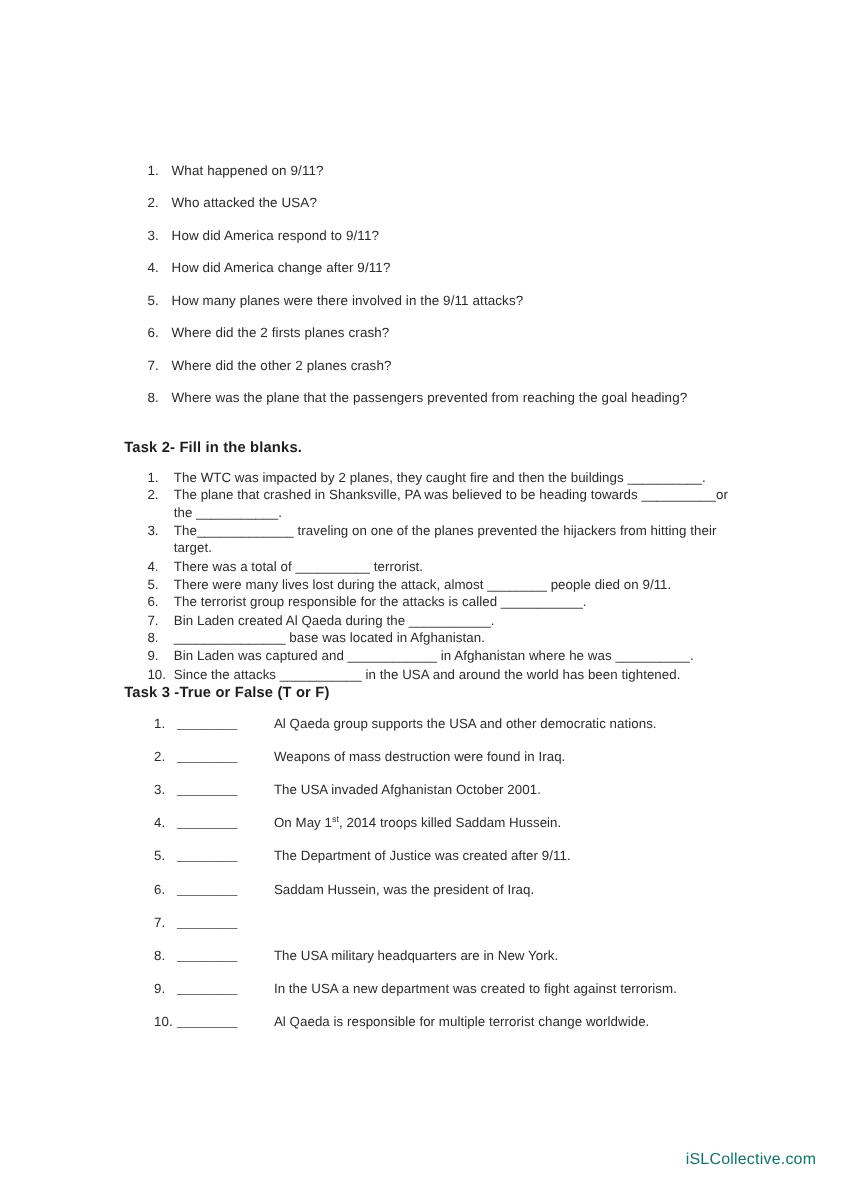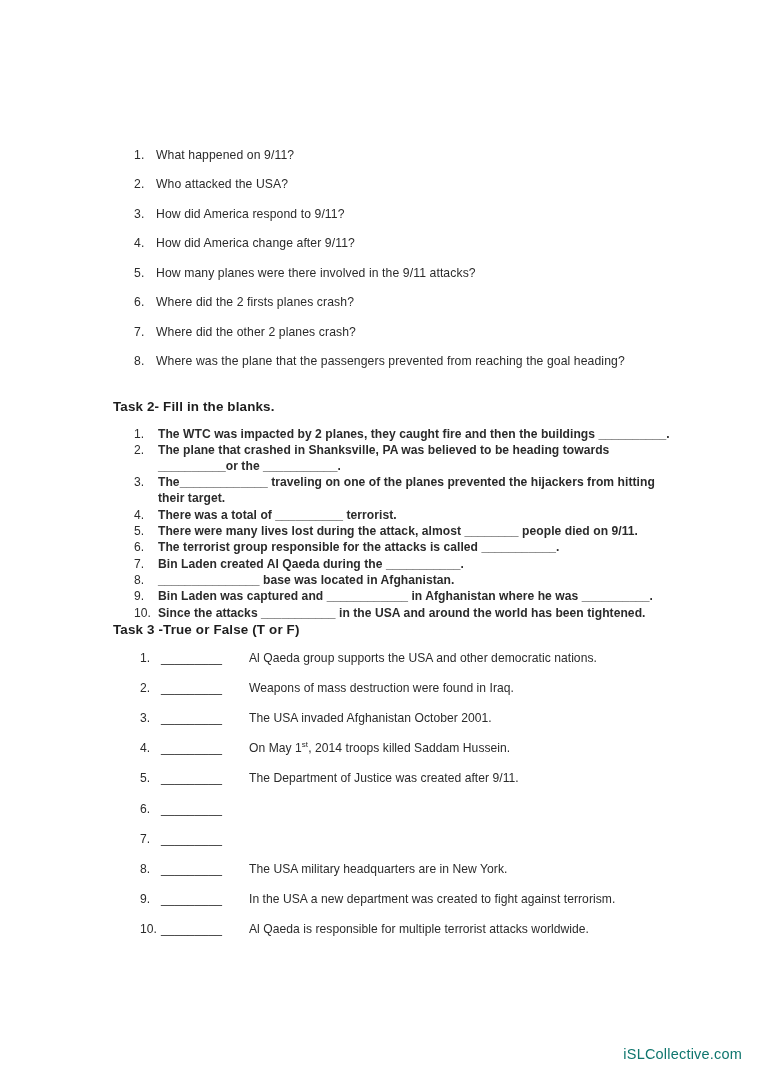--- a/index.html
+++ b/index.html
@@ -74,21 +74,20 @@
     line-height: 1.31;
     letter-spacing: 0.05px;
     margin-bottom: 0.5px;
   }
   .fill-num {
     width: 24px;
     flex: 0 0 24px;
   }
   .fill-text {
     flex: 1 1 auto;
-    font-weight: bold;
   }
 
   
   .tf-list {
     position: absolute;
     left: 140px;
     top: 651px;
     width: 540px;
   }
   .tf-row {
@@ -99,20 +98,21 @@
     line-height: 1.25;
     letter-spacing: 0.05px;
   }
   .tf-num {
     width: 21px;
     flex: 0 0 21px;
   }
   .tf-blank {
     width: 88px;
     flex: 0 0 88px;
+    font-family: Liberation Serif, serif;
   }
   .tf-stmt {
     flex: 1 1 auto;
   }
 
   
   .blank { white-space: pre; }
 
   sup {
     font-size: 0.66em;
@@ -239,37 +239,38 @@
         <span class="tf-stmt"><span>On May 1</span><sup>st</sup><span>, 2014 troops killed Saddam Hussein.</span></span>
       </div>
       <div class="tf-row">
         <span class="tf-num">5.</span>
         <span class="tf-blank blank">_________</span>
         <span class="tf-stmt">The Department of Justice was created after 9/11.</span>
       </div>
       <div class="tf-row">
         <span class="tf-num">6.</span>
         <span class="tf-blank blank">_________</span>
+        <span class="tf-stmt">Saddam Hussein, was the president of Iraq.</span>
       </div>
       <div class="tf-row">
         <span class="tf-num">7.</span>
         <span class="tf-blank blank">_________</span>
       </div>
       <div class="tf-row">
         <span class="tf-num">8.</span>
         <span class="tf-blank blank">_________</span>
         <span class="tf-stmt">The USA military headquarters are in New York.</span>
       </div>
       <div class="tf-row">
         <span class="tf-num">9.</span>
         <span class="tf-blank blank">_________</span>
         <span class="tf-stmt">In the USA a new department was created to fight against terrorism.</span>
       </div>
       <div class="tf-row">
         <span class="tf-num">10.</span>
         <span class="tf-blank blank">_________</span>
-        <span class="tf-stmt">Al Qaeda is responsible for multiple terrorist attacks worldwide.</span>
+        <span class="tf-stmt">Al Qaeda is responsible for multiple terrorist change worldwide.</span>
       </div>
     </div>
 
   <div class="watermark">iSLCollective.com</div>
 
 </div>
 
 </body></html>

